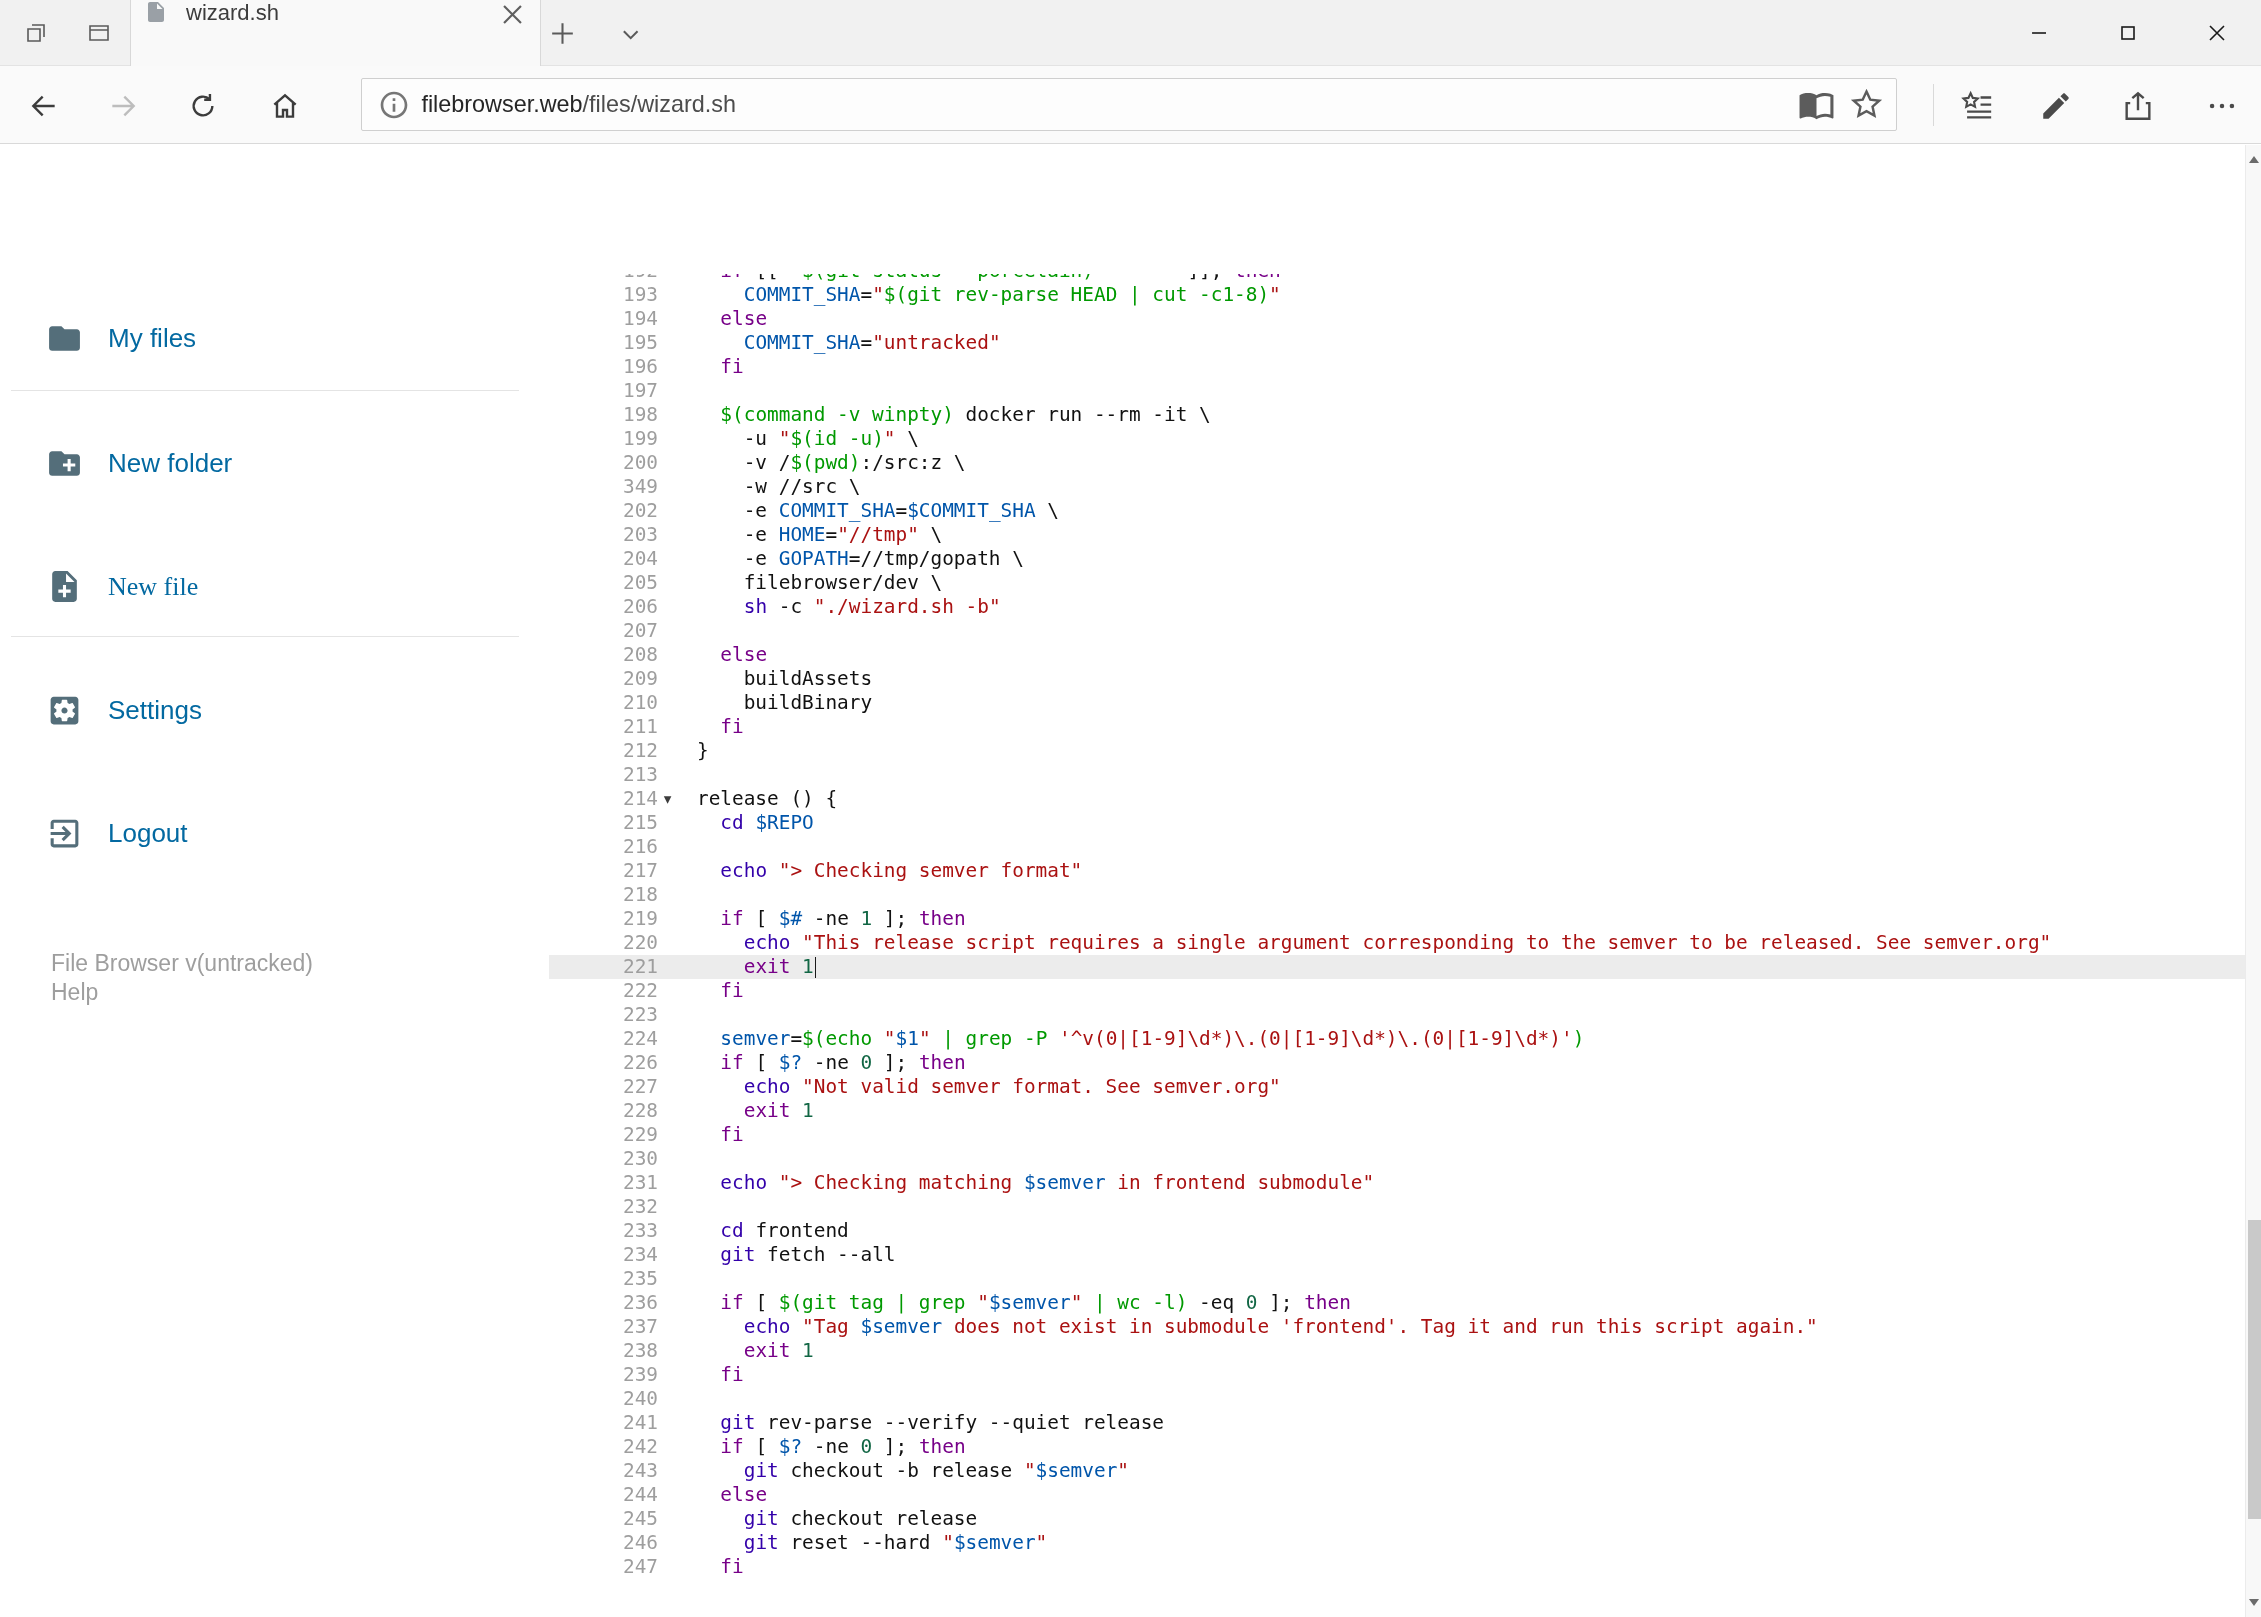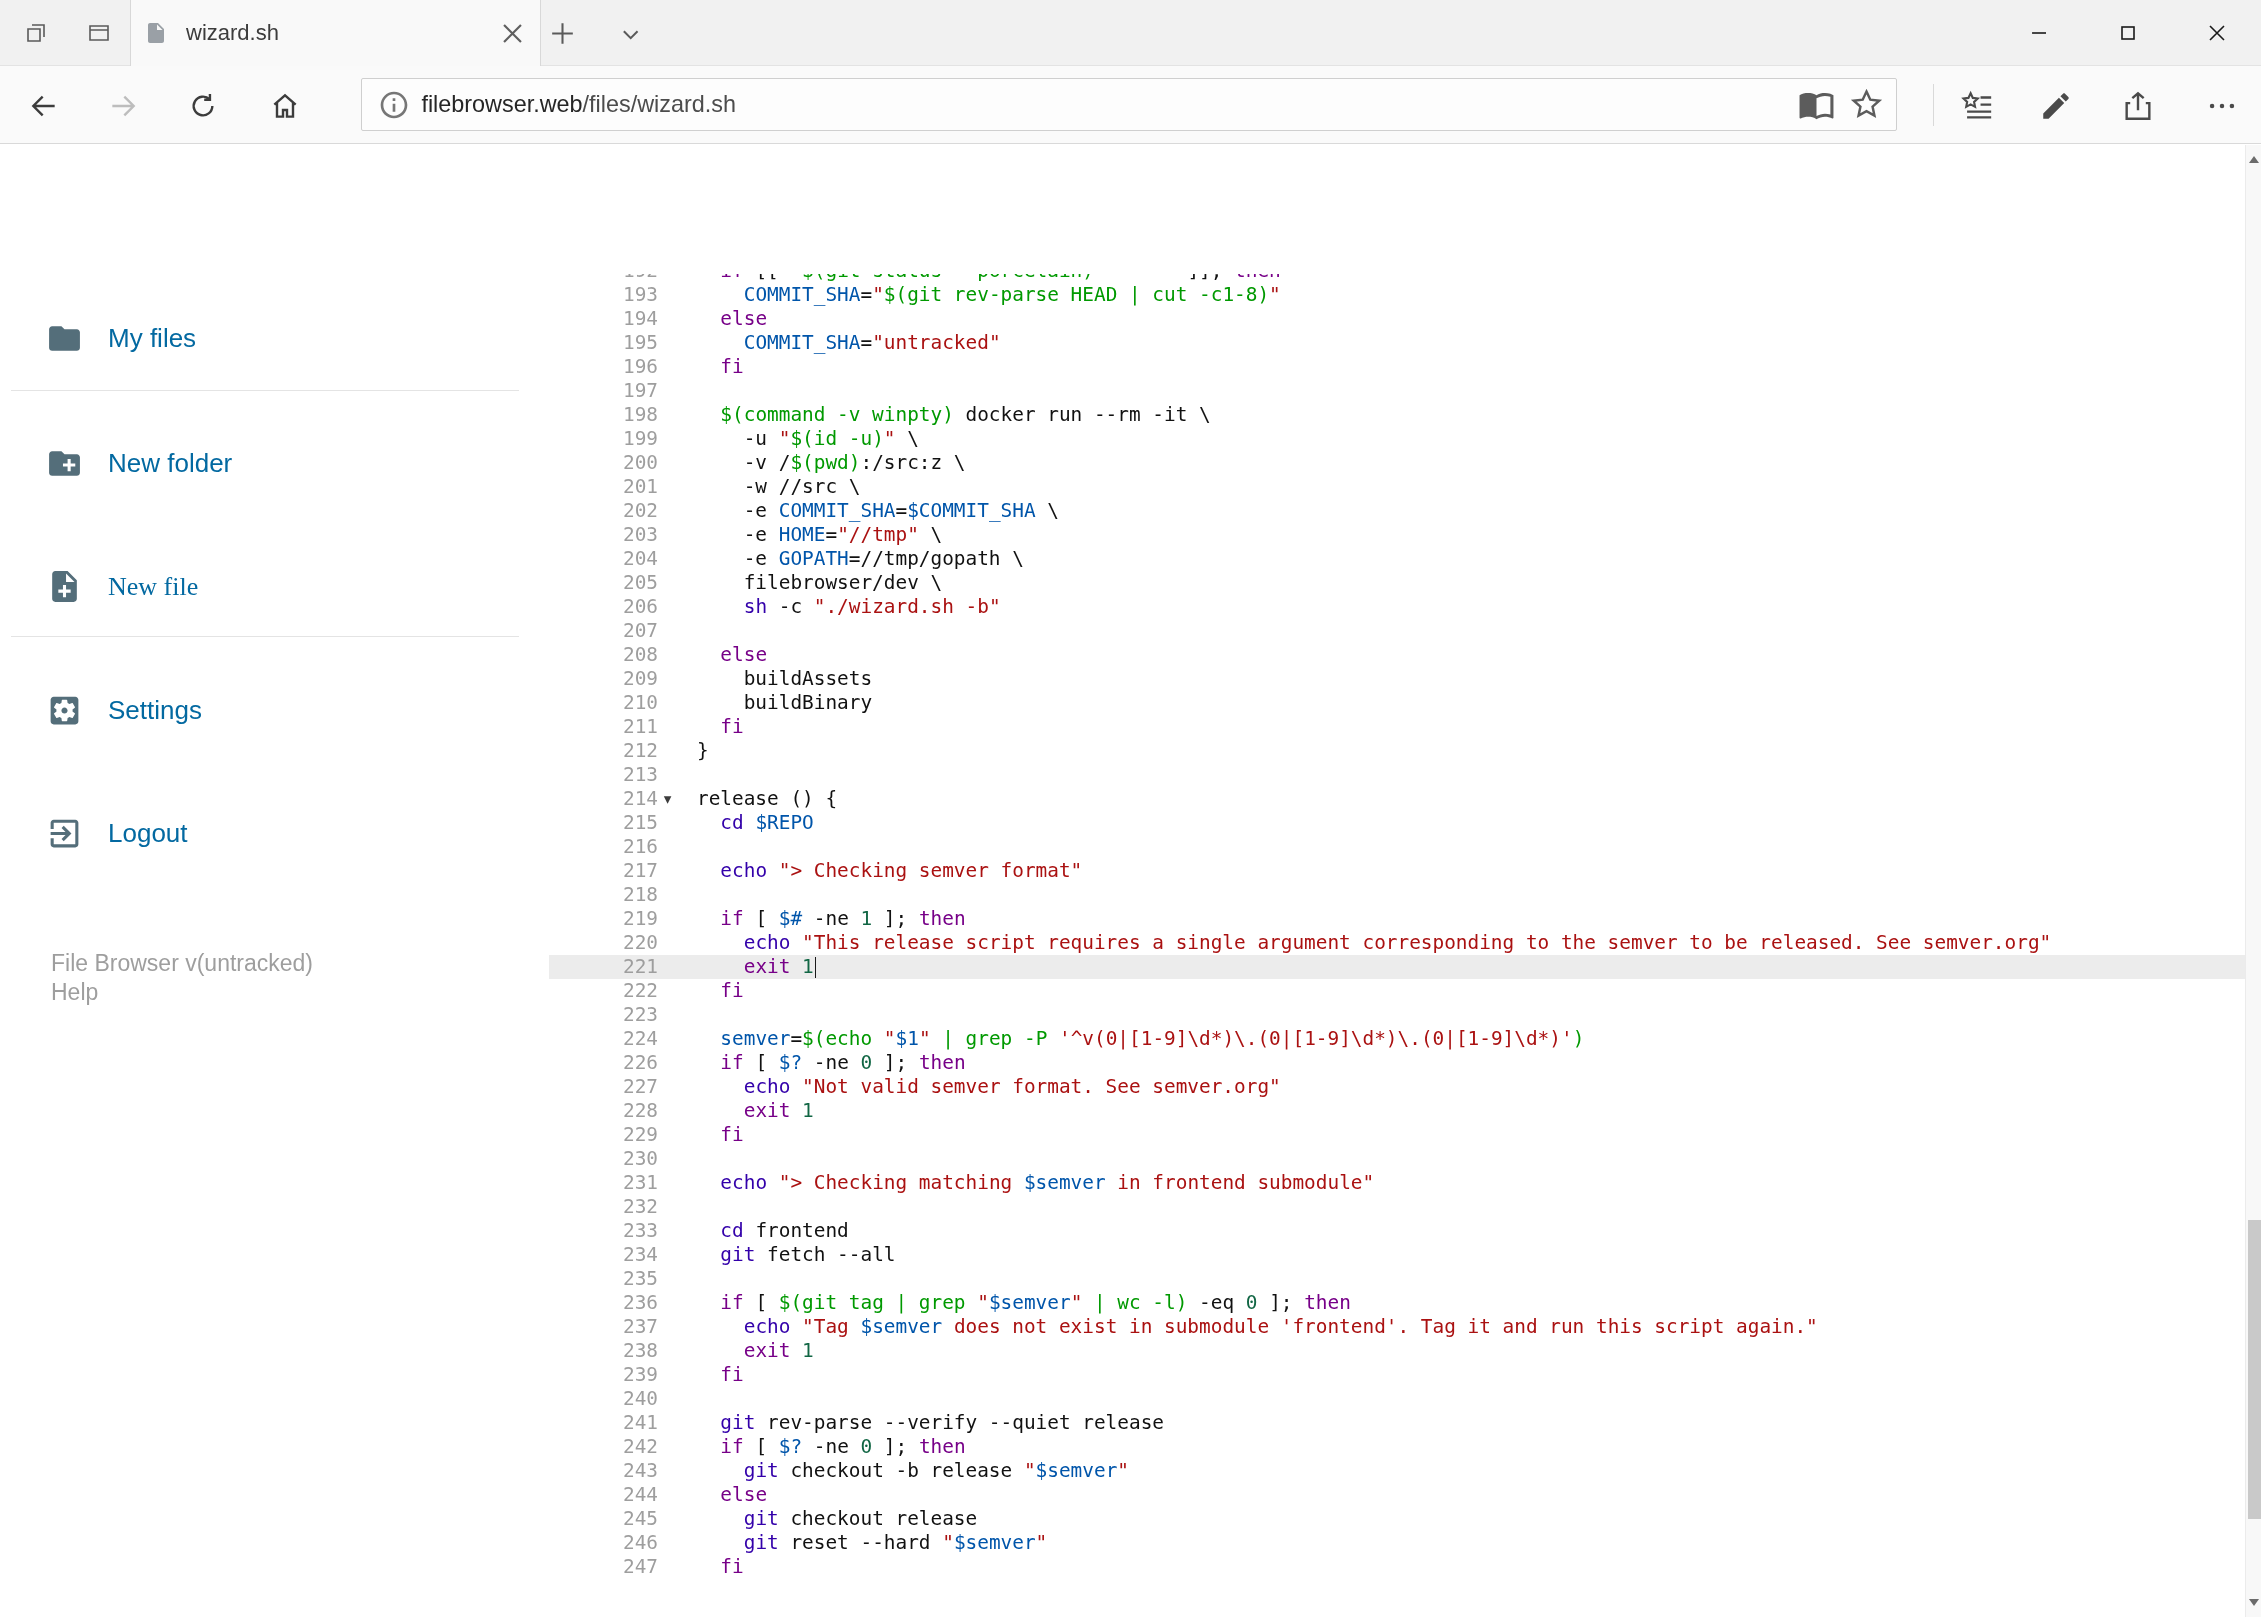--- a/index.html
+++ b/index.html
@@ -8,21 +8,21 @@
   .screen{position:relative;width:2261px;height:1617px;background:#fff;overflow:hidden}
   .icon{display:inline-flex;align-items:center;justify-content:center}
   .icon svg{width:100%;height:100%;display:block}
 
   
   .titlebar{position:absolute;left:0;top:0;width:100%;height:66px;background:#f1f1f1;border-bottom:0.8px solid #e3e3e3}
   .tb-btn{position:absolute;top:8px;width:50px;height:50px;display:flex;align-items:center;justify-content:center;color:#5a5a5a;cursor:pointer}
   .tb-btn .icon{width:24px;height:24px}
   #btn-tabs-aside{left:11.3px}
   #btn-tab-preview{left:74px}
-  .tab{position:absolute;left:130px;top:0;width:411px;height:66px;background:#f9f9f9;border-left:0.8px solid #d8d8d8;border-right:0.8px solid #d8d8d8;display:flex;align-items:center;padding:0 13px;cursor:pointer}
+  .tab{position:absolute;left:130px;top:0;width:411px;height:66px;background:#f9f9f9;border-left:0.8px solid #d8d8d8;border-right:0.8px solid #d8d8d8;display:flex;align-items:flex-start;padding:0 13px;cursor:pointer}
   .tab .favicon{width:24px;height:24px;color:#9aa0a6;margin-right:18px}
   .tab-title{font-size:22px;color:#3c3c3c;flex:1;white-space:nowrap;overflow:hidden}
   .tab-close{width:29px;height:29px;color:#5f5f5f;cursor:pointer}
   #btn-newtab{left:547px;top:18px;width:31px;height:31px;position:absolute;color:#5a5a5a;cursor:pointer}
   #btn-tablist{left:617px;top:21px;width:27.4px;height:27.4px;position:absolute;color:#5a5a5a;cursor:pointer}
   .win-controls{position:absolute;right:0;top:0;height:66px;display:flex}
   .win-btn{width:89px;height:65px;display:flex;align-items:center;justify-content:center;color:#1a1a1a;cursor:pointer}
   .win-btn .icon{width:24px;height:24px}
 
   
@@ -366,21 +366,21 @@
   <main class="editor" id="editor">
       <div class="code-row first"><span class="gutter">192</span><span class="marker"></span><span class="code"><span class="tok-p">  </span><span class="tok-k">if</span><span class="tok-p"> [[ </span><span class="tok-s">"</span><span class="tok-q">$(git status --porcelain)</span><span class="tok-s">"</span><span class="tok-p"> == </span><span class="tok-s">""</span><span class="tok-p"> ]]; </span><span class="tok-k">then</span></span></div>
       <div class="code-row"><span class="gutter">193</span><span class="marker"></span><span class="code"><span class="tok-p">    </span><span class="tok-v">COMMIT_SHA</span><span class="tok-p">=</span><span class="tok-s">"</span><span class="tok-q">$(git rev-parse HEAD | cut -c1-8)</span><span class="tok-s">"</span></span></div>
       <div class="code-row"><span class="gutter">194</span><span class="marker"></span><span class="code"><span class="tok-p">  </span><span class="tok-k">else</span></span></div>
       <div class="code-row"><span class="gutter">195</span><span class="marker"></span><span class="code"><span class="tok-p">    </span><span class="tok-v">COMMIT_SHA</span><span class="tok-p">=</span><span class="tok-s">"untracked"</span></span></div>
       <div class="code-row"><span class="gutter">196</span><span class="marker"></span><span class="code"><span class="tok-p">  </span><span class="tok-k">fi</span></span></div>
       <div class="code-row"><span class="gutter">197</span><span class="marker"></span><span class="code"></span></div>
       <div class="code-row"><span class="gutter">198</span><span class="marker"></span><span class="code"><span class="tok-p">  </span><span class="tok-q">$(command -v winpty)</span><span class="tok-p"> docker run --rm -it \</span></span></div>
       <div class="code-row"><span class="gutter">199</span><span class="marker"></span><span class="code"><span class="tok-p">    -u </span><span class="tok-s">"</span><span class="tok-q">$(id -u)</span><span class="tok-s">"</span><span class="tok-p"> \</span></span></div>
       <div class="code-row"><span class="gutter">200</span><span class="marker"></span><span class="code"><span class="tok-p">    -v /</span><span class="tok-q">$(pwd)</span><span class="tok-p">:/src:z \</span></span></div>
-      <div class="code-row"><span class="gutter">201</span><span class="marker"></span><span class="code"><span class="tok-p">    -w //src \</span></span></div>
+      <div class="code-row"><span class="gutter">349</span><span class="marker"></span><span class="code"><span class="tok-p">    -w //src \</span></span></div>
       <div class="code-row"><span class="gutter">202</span><span class="marker"></span><span class="code"><span class="tok-p">    -e </span><span class="tok-v">COMMIT_SHA</span><span class="tok-p">=</span><span class="tok-v">$COMMIT_SHA</span><span class="tok-p"> \</span></span></div>
       <div class="code-row"><span class="gutter">203</span><span class="marker"></span><span class="code"><span class="tok-p">    -e </span><span class="tok-v">HOME</span><span class="tok-p">=</span><span class="tok-s">"//tmp"</span><span class="tok-p"> \</span></span></div>
       <div class="code-row"><span class="gutter">204</span><span class="marker"></span><span class="code"><span class="tok-p">    -e </span><span class="tok-v">GOPATH</span><span class="tok-p">=//tmp/gopath \</span></span></div>
       <div class="code-row"><span class="gutter">205</span><span class="marker"></span><span class="code"><span class="tok-p">    filebrowser/dev \</span></span></div>
       <div class="code-row"><span class="gutter">206</span><span class="marker"></span><span class="code"><span class="tok-p">    </span><span class="tok-b">sh</span><span class="tok-p"> -c </span><span class="tok-s">"./wizard.sh -b"</span></span></div>
       <div class="code-row"><span class="gutter">207</span><span class="marker"></span><span class="code"></span></div>
       <div class="code-row"><span class="gutter">208</span><span class="marker"></span><span class="code"><span class="tok-p">  </span><span class="tok-k">else</span></span></div>
       <div class="code-row"><span class="gutter">209</span><span class="marker"></span><span class="code"><span class="tok-p">    buildAssets</span></span></div>
       <div class="code-row"><span class="gutter">210</span><span class="marker"></span><span class="code"><span class="tok-p">    buildBinary</span></span></div>
       <div class="code-row"><span class="gutter">211</span><span class="marker"></span><span class="code"><span class="tok-p">  </span><span class="tok-k">fi</span></span></div>

